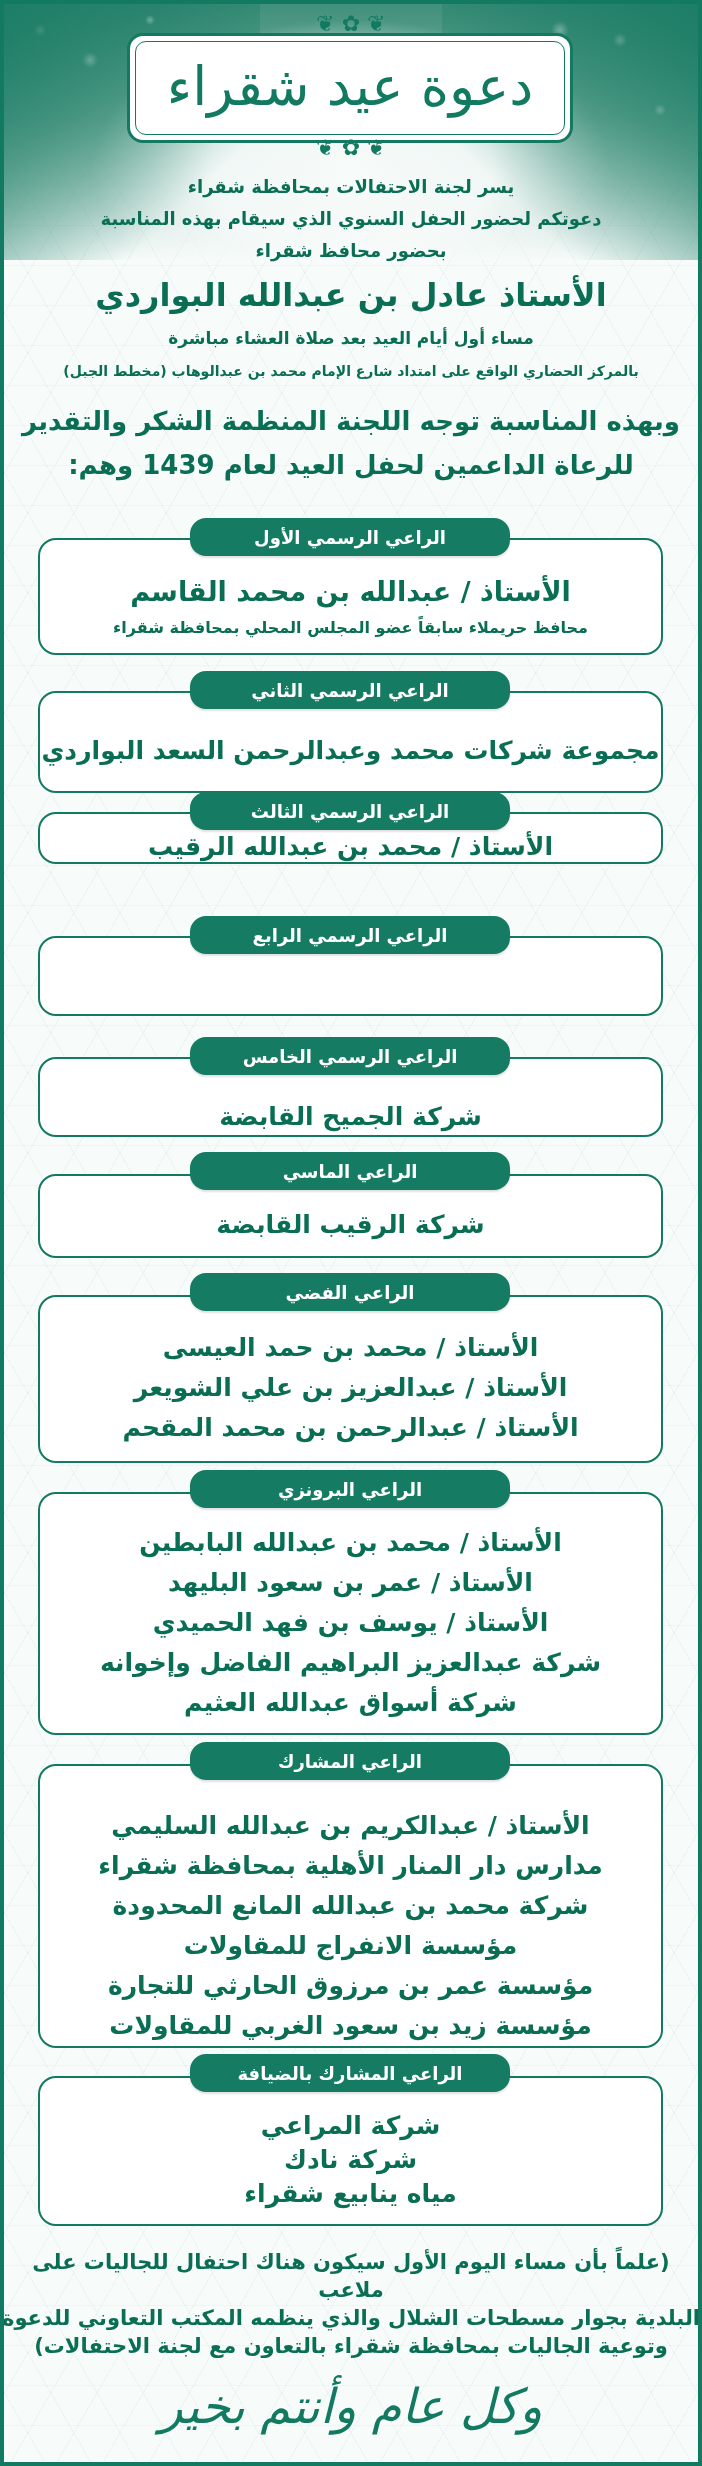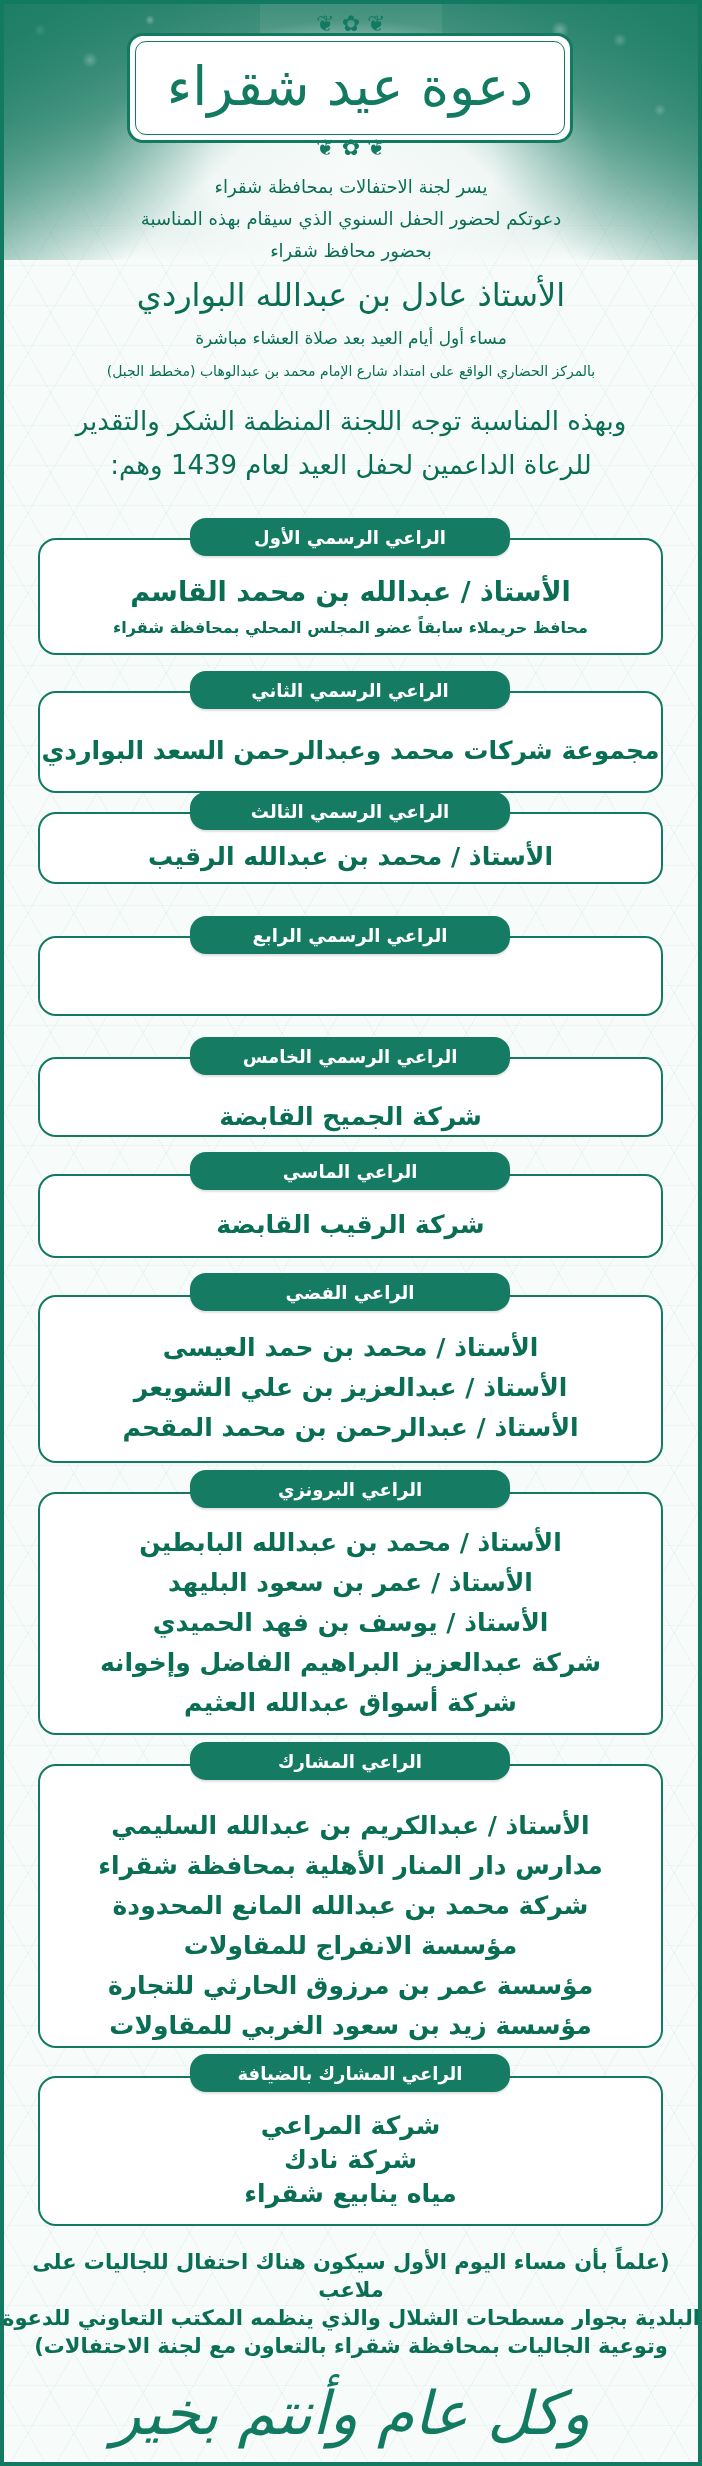--- a/index.html
+++ b/index.html
@@ -65,21 +65,21 @@
   }
   .ornament {
     position:absolute; left:301px; width:100px; height:28px; z-index:4;
     color:#137a62; text-align:center; font-size:22px; line-height:28px;
   }
   .ornament.top { top:10px; }
   .ornament.bottom { top:134px; }
   .content { position:absolute; inset:0; z-index:2; }
   .line {
     position:absolute; left:0; width:702px; text-align:center;
-    font-weight:normal; color:#0a6e54; white-space:nowrap;
+    font-weight:bold; color:#0a6e54; white-space:nowrap;
   }
   .intro-1 { top:176px; font-size:18px; }
   .intro-2 { top:208px; font-size:18px; }
   .intro-3 { top:240px; font-size:18px; }
   .guest { top:276px; font-size:32px; color:#0a6e54; }
   .time { top:328px; font-size:17px; }
   .place { top:363px; font-size:14px; }
   .thanks-1 { top:406px; font-size:26px; }
   .thanks-2 { top:450px; font-size:26px; }
 
@@ -108,21 +108,21 @@
   }
   .row.small { font-size:16px; line-height:1.7; }
 
   .footer {
     position:absolute; left:0; width:702px; top:2248px; text-align:center;
     font-weight:bold; font-size:21px; color:#0a6e54; line-height:28px; z-index:2;
   }
   .calligraphy {
     position:absolute; left:0; width:702px; top:2378px; text-align:center;
     font-family:"DejaVu Serif", serif; font-style:italic;
-    font-size:60px; color:#137a62; z-index:2;
+    font-size:48px; color:#137a62; z-index:2;
   }
 </style>
 </head>
 <body>
 
 <div class="pattern"></div>
 <div class="header-band"></div>
 
 <div class="ornament top">❦ ✿ ❦</div>
 <div class="title-box">
@@ -150,21 +150,21 @@
   </div>
 
   <div class="section" style="top:671px;height:122px;">
     <div class="tab">الراعي الرسمي الثاني</div>
     <div class="box" style="top:20px;"></div>
     <div class="rows" style="top:38px;">
       <div class="row">مجموعة شركات محمد وعبدالرحمن السعد البواردي</div>
     </div>
   </div>
 
-  <div class="section" style="top:792px;height:92px;">
+  <div class="section" style="top:792px;height:72px;">
     <div class="tab">الراعي الرسمي الثالث</div>
     <div class="box" style="top:20px;"></div>
     <div class="rows" style="top:38px;">
       <div class="row">الأستاذ / محمد بن عبدالله الرقيب</div>
     </div>
   </div>
 
   <div class="section" style="top:916px;height:100px;">
     <div class="tab">الراعي الرسمي الرابع</div>
     <div class="box" style="top:20px;"></div>

